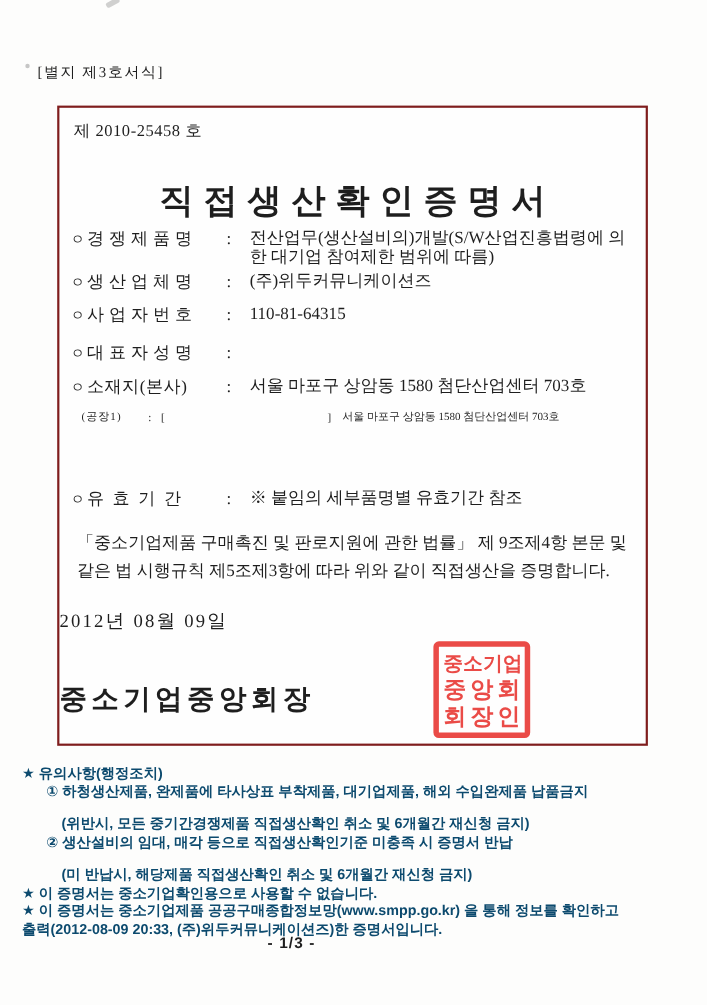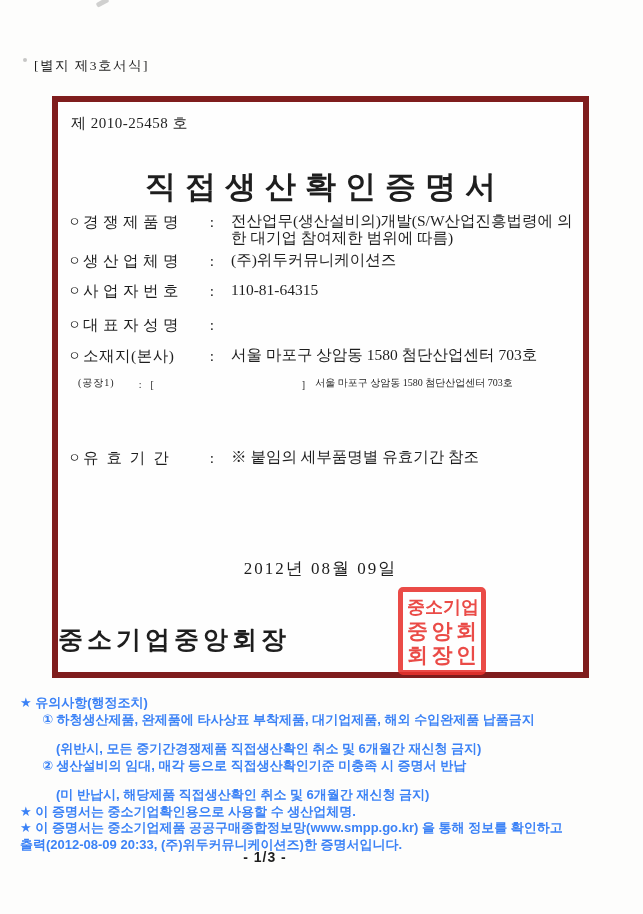--- a/index.html
+++ b/index.html
@@ -8,21 +8,21 @@
     background:#fdfdfc;
     font-family:"Liberation Serif","DejaVu Serif",serif;
     color:#1e1e1e;
   }
   .speck1{position:absolute;left:96px;top:0;width:13px;height:5px;background:#9a9a9a;opacity:.45;transform:rotate(-28deg);border-radius:2px;}
   .speck2{position:absolute;left:23px;top:58px;width:4px;height:4px;background:#8f8f8f;opacity:.5;border-radius:50%;}
   .form-label{position:absolute;left:34px;top:57px;font-size:13.5px;letter-spacing:1.5px;}
 
   .cert-box{
     position:absolute;left:52px;top:96px;width:537px;height:582px;
-    border:6px solid #7f1d1d;background:#fefefe;box-sizing:border-box;
+    border:2px solid #7f1d1d;background:#fefefe;box-sizing:border-box;
   }
   .doc-number{position:absolute;left:13px;top:12px;font-size:15px;letter-spacing:.5px;}
   .cert-title{position:absolute;left:0;right:0;top:48px;margin:16px;text-align:center;
     font-size:31px;font-weight:bold;letter-spacing:9px;text-indent:9px;}
 
   .field-row{position:absolute;left:10px;right:6px;display:flex;align-items:flex-start;font-size:15.5px;line-height:17px;}
   .bullet{width:12px;margin-right:3px;font-size:13px;line-height:18px;}
   .flabel{width:110px;letter-spacing:4.5px;flex:none;}
   .colon{width:38px;text-align:center;flex:none;}
   .fvalue{flex:1;word-break:break-all;line-height:16.5px;}
@@ -36,35 +36,35 @@
   .row-validity .flabel{letter-spacing:2px;}
 
   .row-factory{position:absolute;left:20px;top:274px;font-size:10px;display:flex;align-items:flex-end;white-space:nowrap;}
   .row-factory .f-label{letter-spacing:1px;}
   .row-factory .f-colon{margin-left:24px;}
   .row-factory .bracket-open{margin-left:9px;}
   .row-factory .bracket-close{margin-left:148px;}
   .row-factory .f-value{margin-left:10px;letter-spacing:0;}
 
   .statement{position:absolute;left:16px;top:383px;font-size:15.5px;line-height:25.5px;white-space:nowrap;}
-  .issue-date{position:absolute;left:0;right:0;top:455px;text-align:center;font-size:17px;letter-spacing:2px;}
+  .issue-date{position:absolute;left:0;right:0;top:455px;text-align:left;font-size:17px;letter-spacing:2px;}
   .issuer{position:absolute;left:0;right:0;top:521px;text-align:left;font-size:25px;font-weight:bold;letter-spacing:4px;}
 
   .seal{
     position:absolute;left:340px;top:485px;width:88px;height:88px;box-sizing:border-box;
     border:5px solid var(--seal,#e8332e);border-radius:5px;padding:3px 4px;
     display:flex;flex-direction:column;justify-content:space-between;
     color:var(--seal,#e8332e);font-weight:bold;opacity:.88;background:rgba(255,255,255,0.0);
   }
   .seal-row{display:flex;justify-content:space-between;line-height:24px;font-size:21px;}
   .seal-row.r1{font-size:18px;}
 
   .notes{position:absolute;left:20px;top:695px;right:2px;
     font-family:"Liberation Sans","DejaVu Sans",sans-serif;font-weight:bold;
-    font-size:13px;line-height:16.9px;color:#3b82f6;}
+    font-size:13px;line-height:16.9px;color:#0c4a6e;}
   .note-line{white-space:nowrap;}
   .note-line.indent-1{padding-left:22px;}
   .note-line.indent-2{padding-left:36px;margin-top:12px;}
 
   .page-number{position:absolute;left:0;top:849px;width:530px;text-align:center;
     font-family:"Liberation Sans","DejaVu Sans",sans-serif;font-weight:bold;font-size:14px;letter-spacing:1px;}
 </style>
 </head>
 <body>
 
@@ -119,20 +119,24 @@
     <span class="f-value">서울 마포구 상암동 1580 첨단산업센터 703호</span>
   </div>
 
   <div class="field-row row-validity">
     <span class="bullet">ㅇ</span>
     <span class="flabel">유 효 기 간</span>
     <span class="colon">:</span>
     <span class="fvalue">※ 붙임의 세부품명별 유효기간 참조</span>
   </div>
 
+  <div class="statement">
+    <div>「중소기업제품 구매촉진 및 판로지원에 관한 법률」 제 9조제4항 본문 및</div>
+    <div>같은 법 시행규칙 제5조제3항에 따라 위와 같이 직접생산을  증명합니다.</div>
+  </div>
 
   <div class="issue-date">2012년 08월 09일</div>
   <div class="issuer">중소기업중앙회장</div>
 
   <div class="seal" style="--seal: #e8332e;">
     <div class="seal-row r1">
         <span>중</span>
         <span>소</span>
         <span>기</span>
         <span>업</span>
@@ -149,18 +153,18 @@
       </div>
   </div>
 </div>
 
 <div class="notes">
     <div class="note-line indent-0">★ 유의사항(행정조치)</div>
     <div class="note-line indent-1">① 하청생산제품, 완제품에 타사상표 부착제품, 대기업제품, 해외 수입완제품 납품금지</div>
     <div class="note-line indent-2">(위반시, 모든 중기간경쟁제품 직접생산확인 취소 및 6개월간 재신청 금지)</div>
     <div class="note-line indent-1">② 생산설비의 임대, 매각 등으로 직접생산확인기준 미충족 시 증명서 반납</div>
     <div class="note-line indent-2">(미 반납시, 해당제품 직접생산확인 취소 및 6개월간 재신청 금지)</div>
-    <div class="note-line indent-0">★ 이 증명서는 중소기업확인용으로 사용할 수 생산업체명.</div>
+    <div class="note-line indent-0">★ 이 증명서는 중소기업확인용으로 사용할 수 없습니다.</div>
     <div class="note-line indent-0">★ 이 증명서는 중소기업제품 공공구매종합정보망(www.smpp.go.kr) 을 통해 정보를 확인하고</div>
     <div class="note-line indent-0">출력(2012-08-09 20:33, (주)위두커뮤니케이션즈)한 증명서입니다.</div>
   </div>
 
 <div class="page-number">- 1/3 -</div>
 
 </body></html>

